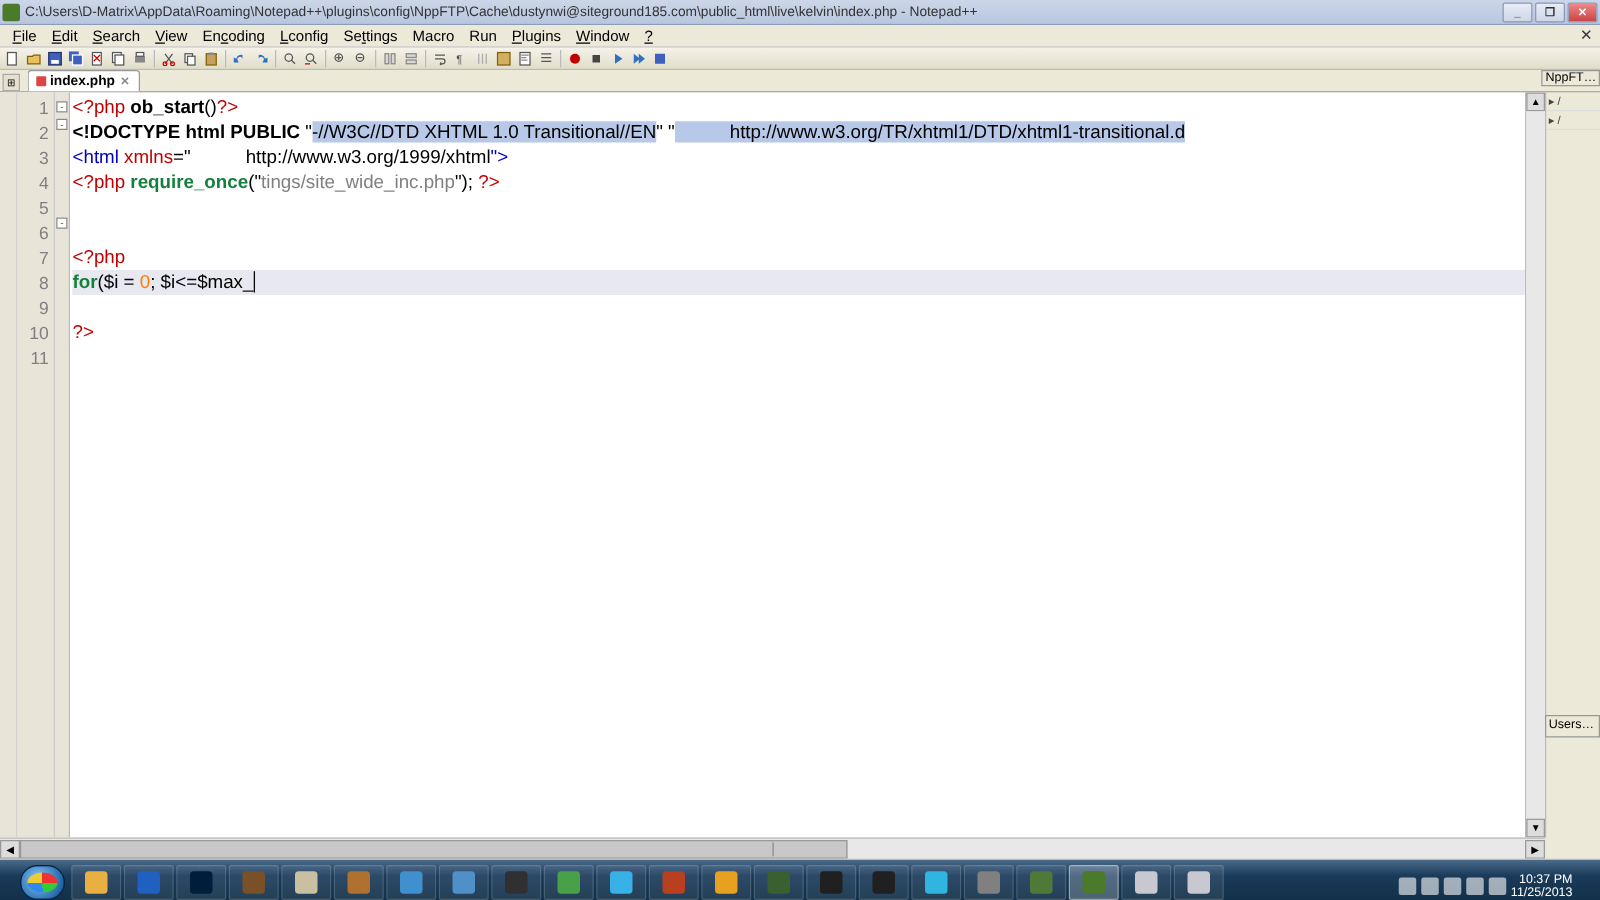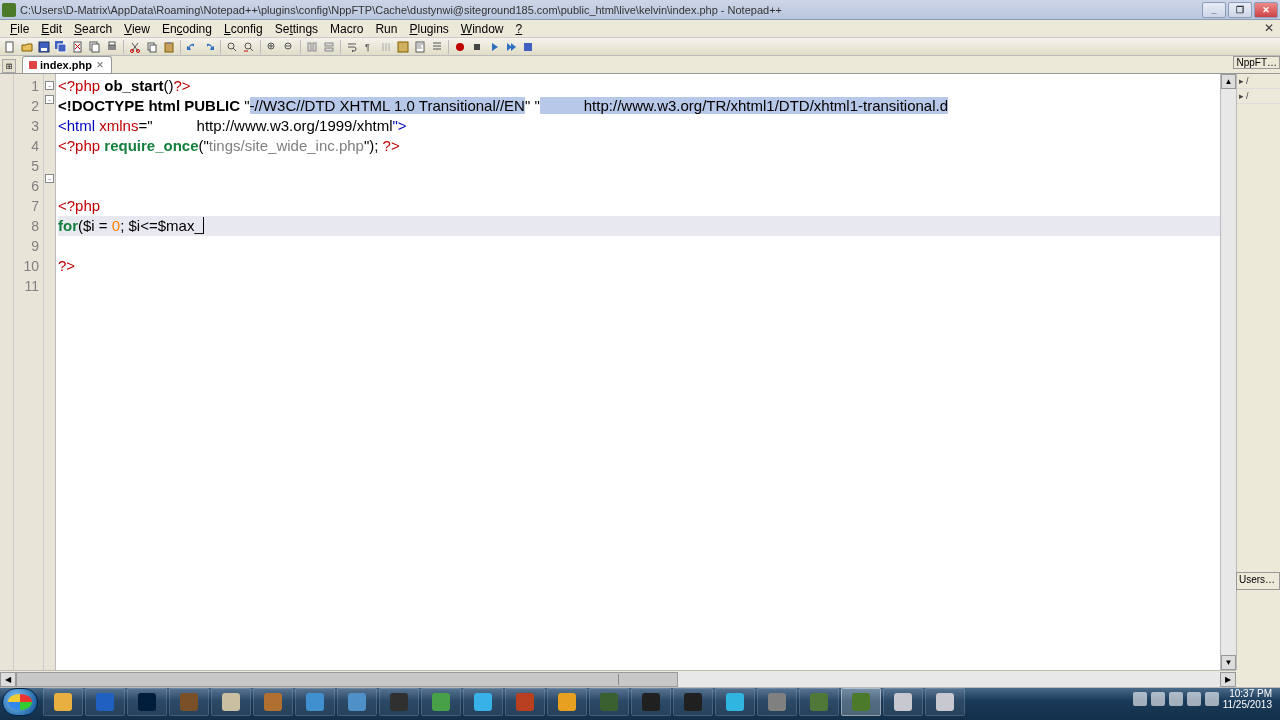--- a/index.html
+++ b/index.html
@@ -64,21 +64,21 @@
 .hscroll .track::after { content:""; position:absolute; left:50%; top:2px; width:1px; height:11px; background:#888; }
 
 .vscroll { position:absolute; right:44px; top:74px; bottom:50px; width:16px; background:#ece9d8; border-left:1px solid #bbb; display:flex; flex-direction:column; }
 .vscroll .arrow { height:15px; background:#ddd; border:1px solid #999; font-size:8px; display:flex; align-items:center; justify-content:center; cursor:pointer; }
 .vscroll .vtrack { flex:1; background:#e8e8e8; }
 
 .statusbar { position: absolute; left: 0; right: 0; bottom: 17px; height: 16px; background: #ece9d8; border-top: 1px solid #bbb; display: flex; align-items: center; font-size: 11px; }
 .statusbar .cell { padding: 0 8px; border-right: 1px solid #bbb; height: 100%; display: flex; align-items: center; }
 .statusbar .cell.wide { flex: 1; }
 
-.taskbar { position: absolute; left: 0; right: 0; bottom: 0; height: 32px; background: linear-gradient(#4a6a8a,#1a3a5a 40%,#123048); display: flex; align-items: flex-start; padding: 0 2px; margin-top: 27px; }
+.taskbar { position: absolute; left: 0; right: 0; bottom: 0; height: 32px; background: linear-gradient(#4a6a8a,#1a3a5a 40%,#123048); display: flex; align-items: flex-end; padding: 0 16px; margin-top: 27px; }
 .start-btn { width: 36px; height: 28px; border-radius: 14px; background: radial-gradient(circle at 40% 40%, #8cf, #048); border: 1px solid #024; cursor: pointer; margin-right: 4px; position:relative; }
 .start-btn::before { content:""; position:absolute; inset:5px; border-radius:50%; background: conic-gradient(#e33 0 90deg,#3c3 90deg 180deg,#38e 180deg 270deg,#ec3 270deg 360deg); filter: blur(0.3px); }
 .task-item { width: 40px; height: 28px; margin: 0 1px; border: 1px solid rgba(255,255,255,0.15); border-radius: 2px; background: rgba(255,255,255,0.08); cursor: pointer; display:flex; align-items:center; justify-content:center; }
 .task-item.active { background: rgba(255,255,255,0.25); border-color: rgba(255,255,255,0.4); }
 .task-item .ti { width: 18px; height: 18px; border-radius: 3px; }
 .tray { margin-left: auto; display: flex; align-items: center; gap: 4px; color: #fff; font-size: 10px; padding-right: 6px; }
 .tray .tray-icon { width: 14px; height: 14px; background: rgba(255,255,255,0.6); border-radius: 2px; cursor: pointer; }
 .tray .clock { text-align: right; line-height: 11px; }
 </style>
 </head>

